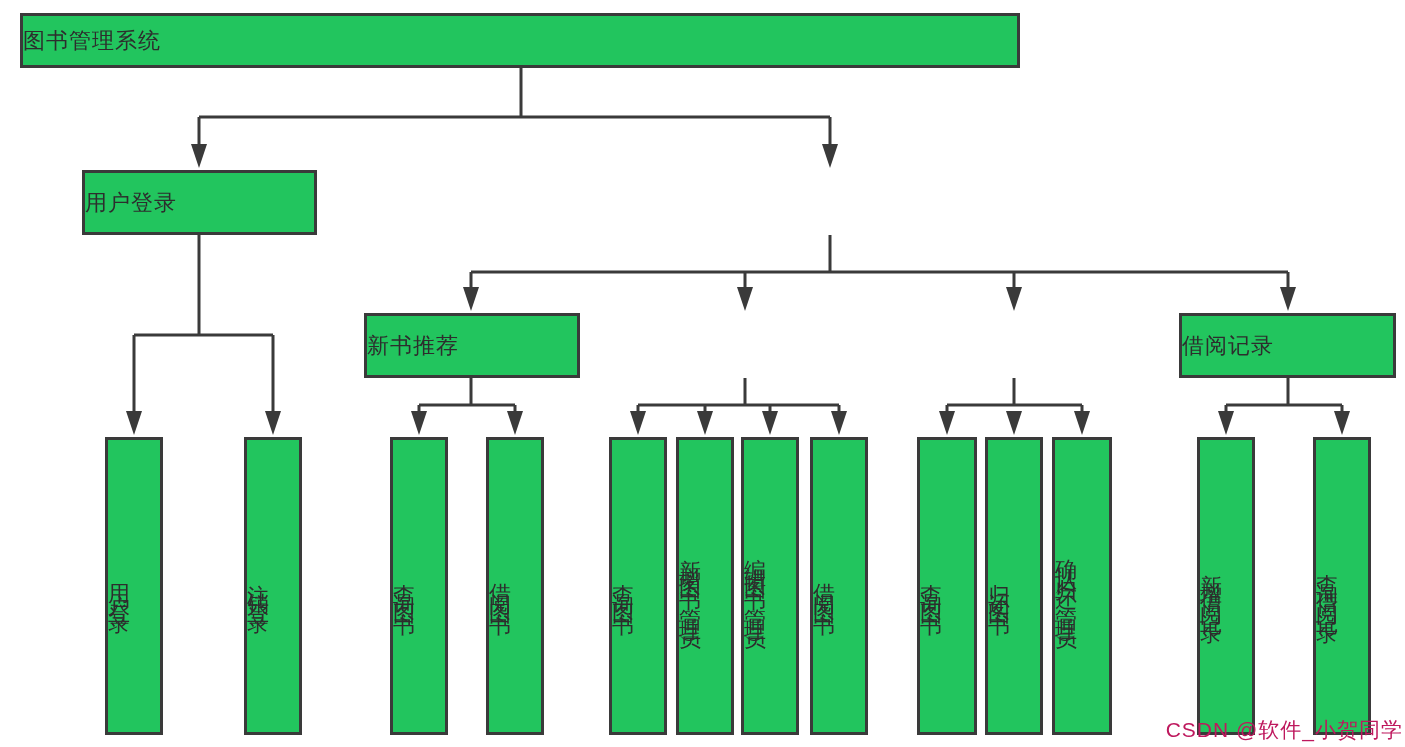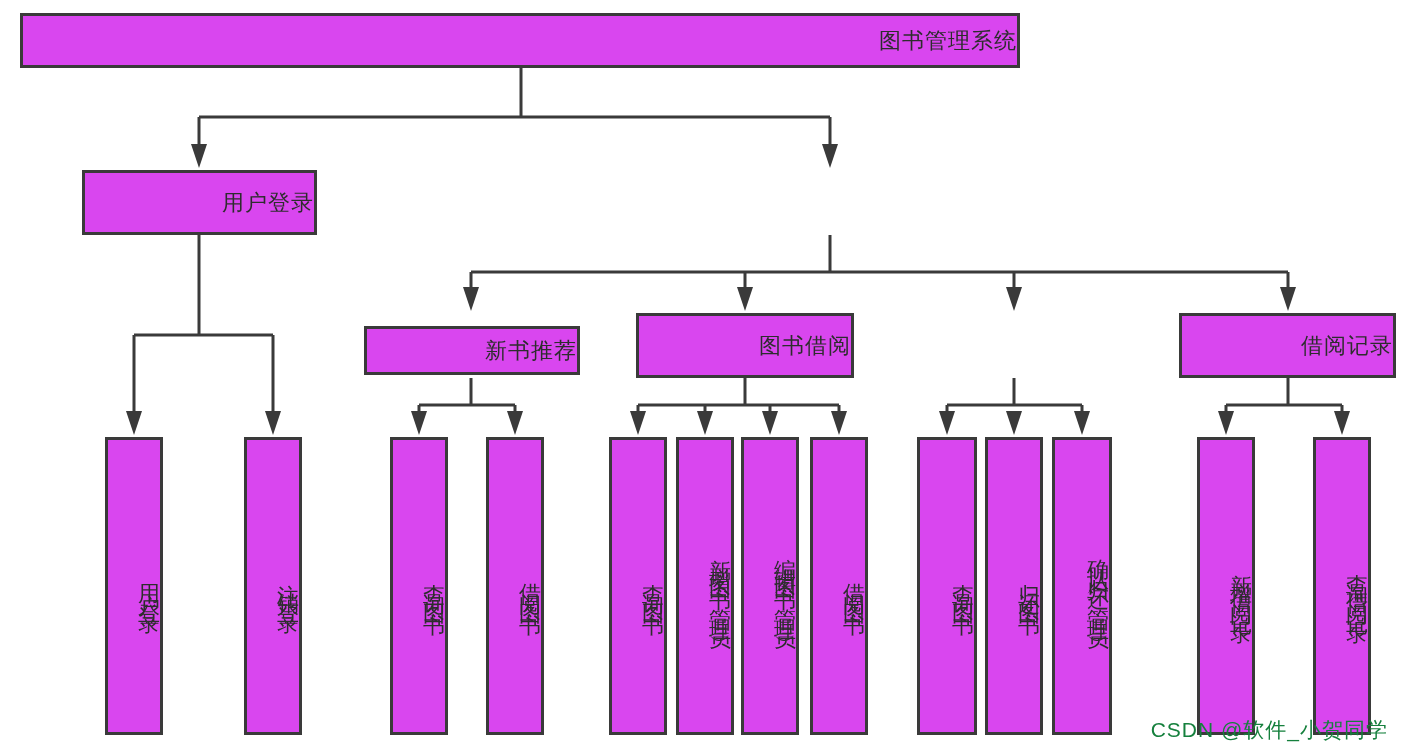--- a/index.html
+++ b/index.html
@@ -19,24 +19,24 @@
     position: absolute;
     left: 0;
     top: 0;
     width: 1405px;
     height: 747px;
   }
   .node {
     position: absolute;
     box-sizing: border-box;
     border: 3px solid #3a3a3a;
-    background: #d946ef;
+    background: #22c55e;
     display: flex;
     align-items: center;
-    justify-content: flex-end;
+    justify-content: flex-start;
     color: #2d2d2d;
     font-size: 22px;
     line-height: 1;
     white-space: nowrap;
   }
   .hnode span { letter-spacing: 1px; }
   .vnode {
     width: 58px;
     top: 437px;
     height: 298px;
@@ -44,23 +44,23 @@
   .vnode span {
     writing-mode: vertical-rl;
     text-orientation: mixed;
     letter-spacing: 10px;
     line-height: 1;
     white-space: nowrap;
   }
   .watermark {
     position: absolute;
     top: 716px;
-    right: 17px;
+    right: 2px;
     font-size: 21px;
-    color: #15803d;
+    color: #be185d;
     letter-spacing: 1px;
     z-index: 5;
   }
   .line { stroke: #3a3a3a; stroke-width: 3; fill: none; }
   .arrow { fill: #3a3a3a; stroke: none; }
 </style>
 </head>
 <body>
 
 <div class="canvas">
@@ -102,25 +102,22 @@
   </svg>
 
   <div class="node hnode" style="left:20px; top:13px; width:1000px; height:55px;">
     <span>图书管理系统</span>
   </div>
 
   <div class="node hnode" style="left:82px; top:170px; width:235px; height:65px;">
     <span>用户登录</span>
   </div>
 
-  <div class="node hnode" style="left:364px; top:326px; width:216px; height:49px;">
+  <div class="node hnode" style="left:364px; top:313px; width:216px; height:65px;">
     <span>新书推荐</span>
-  </div>
-  <div class="node hnode" style="left:636px; top:313px; width:218px; height:65px;">
-    <span>图书借阅</span>
   </div>
   <div class="node hnode" style="left:1179px; top:313px; width:217px; height:65px;">
     <span>借阅记录</span>
   </div>
 
   <div class="node vnode" style="left:105px;">
     <span>用户登录</span>
   </div>
   <div class="node vnode" style="left:244px;">
     <span>注销登录</span>

